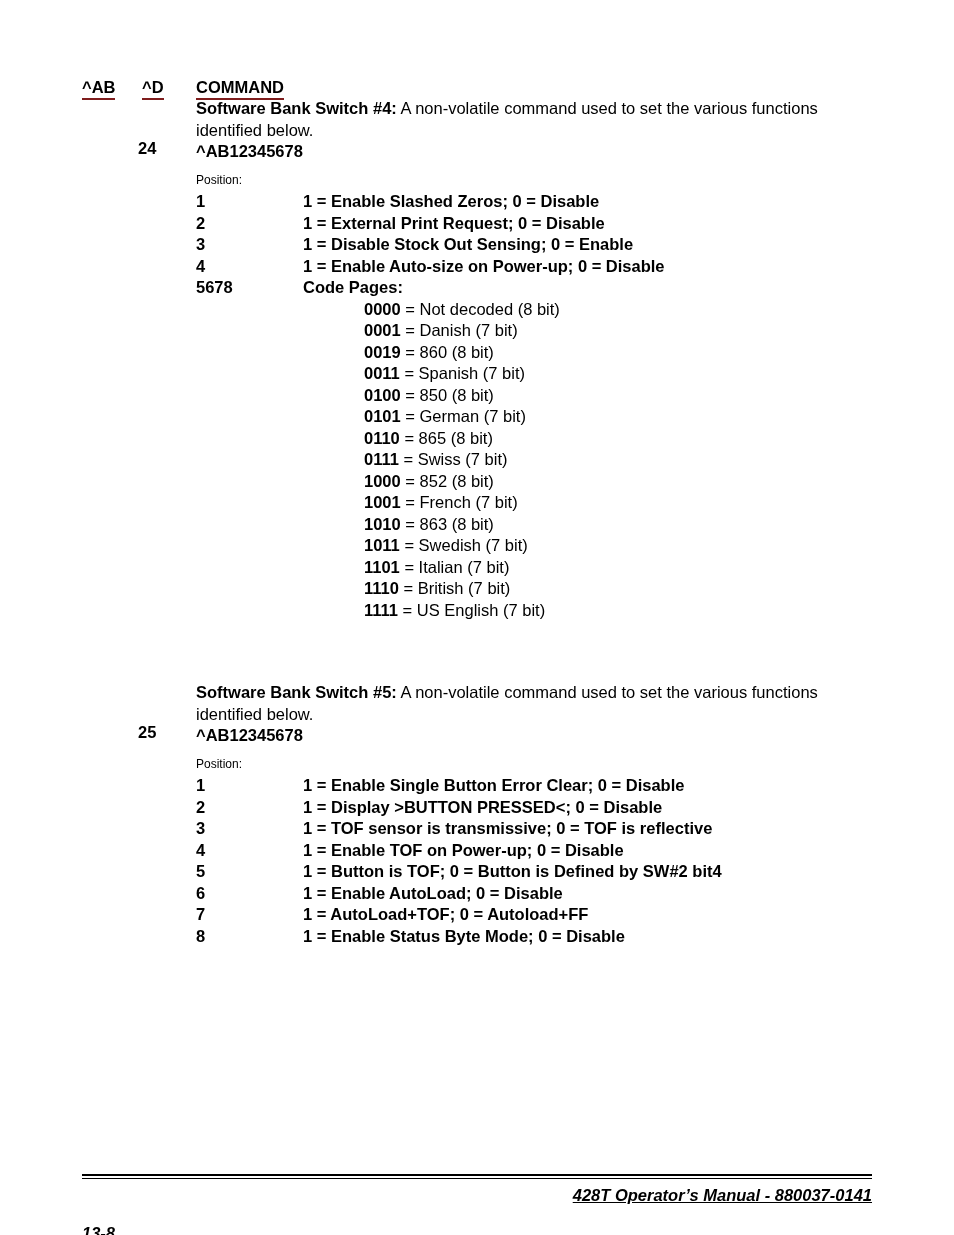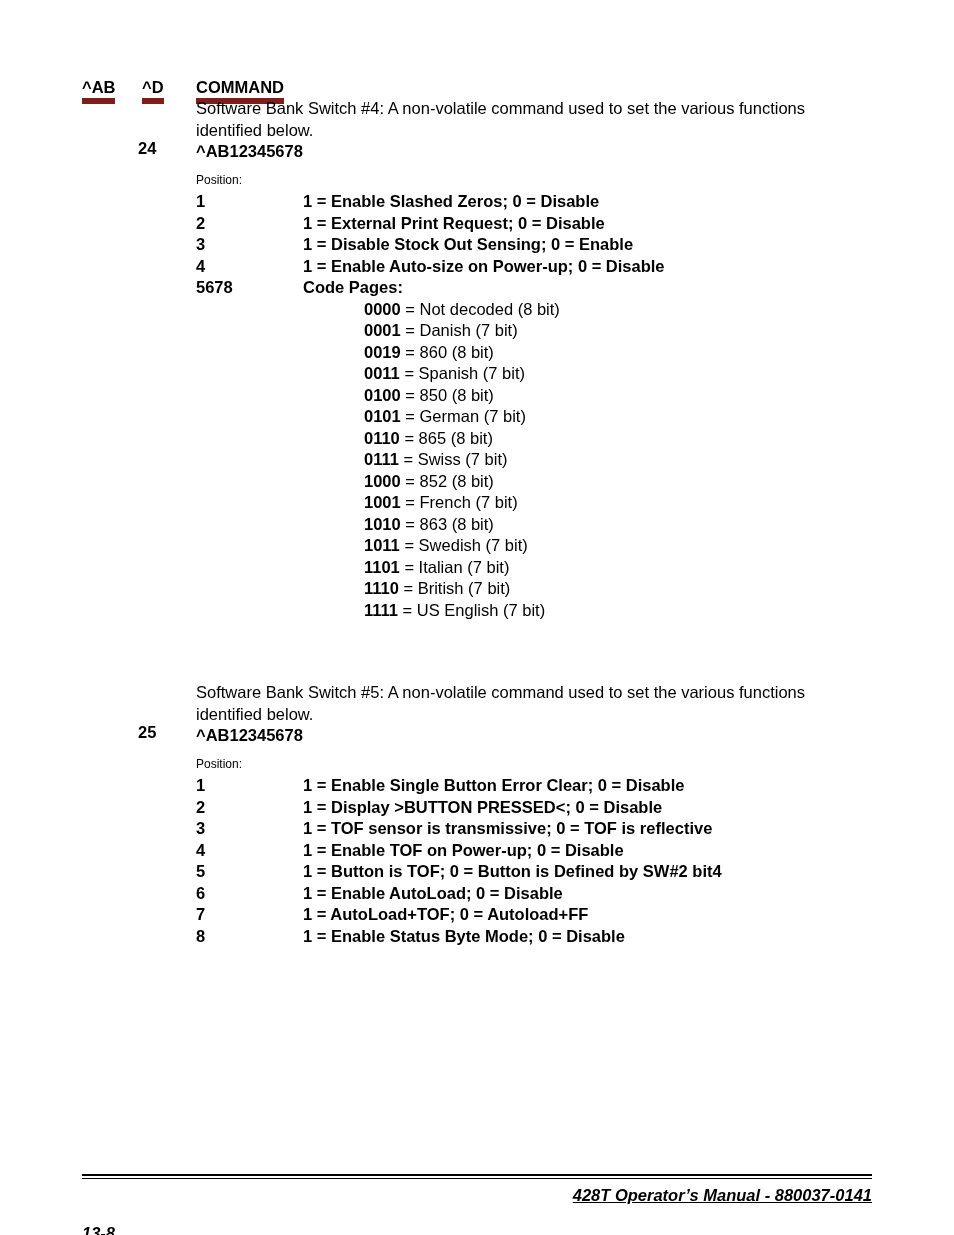--- a/index.html
+++ b/index.html
@@ -29,21 +29,21 @@
     position: absolute;
     left: 82px;
     top: 78px;
     width: 790px;
     font-size: 16.5px;
     font-weight: bold;
     line-height: 19px;
   }
   .col-header .cell {
     display: inline-block;
-    border-bottom: 6px solid #7f1d1d;
+    border-bottom: 2px solid #7f1d1d;
     padding-bottom: 1px;
   }
   .hc-ab { position: absolute; left: 0; }
   .hc-d  { position: absolute; left: 60px; }
   .hc-cmd{ position: absolute; left: 114px; }
 
   
   .command {
     position: absolute;
     left: 82px;
@@ -67,21 +67,21 @@
     width: 660px;
   }
 
   .cmd-desc {
     font-size: 16.5px;
     line-height: 21.5px;
     font-weight: normal;
     width: 653px;
   }
   .cmd-desc .lead {
-    font-weight: normal;
+    font-weight: bold;
   }
   .cmd-syntax {
     font-size: 16.5px;
     font-weight: bold;
     line-height: 21.5px;
   }
 
   .position-label {
     font-size: 12px;
     font-weight: normal;

